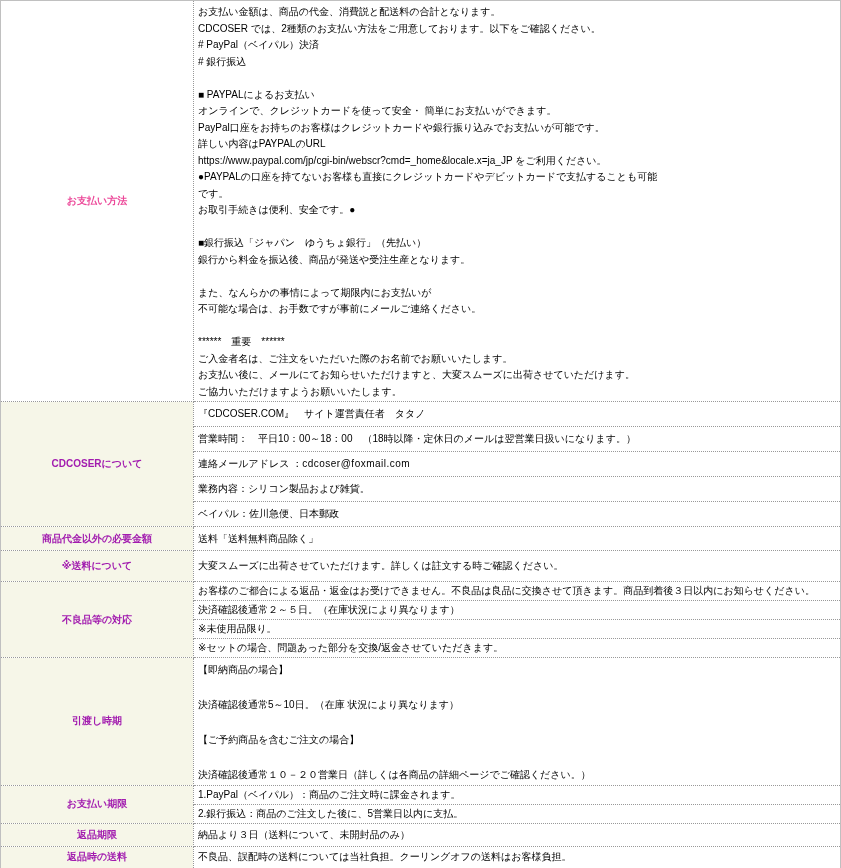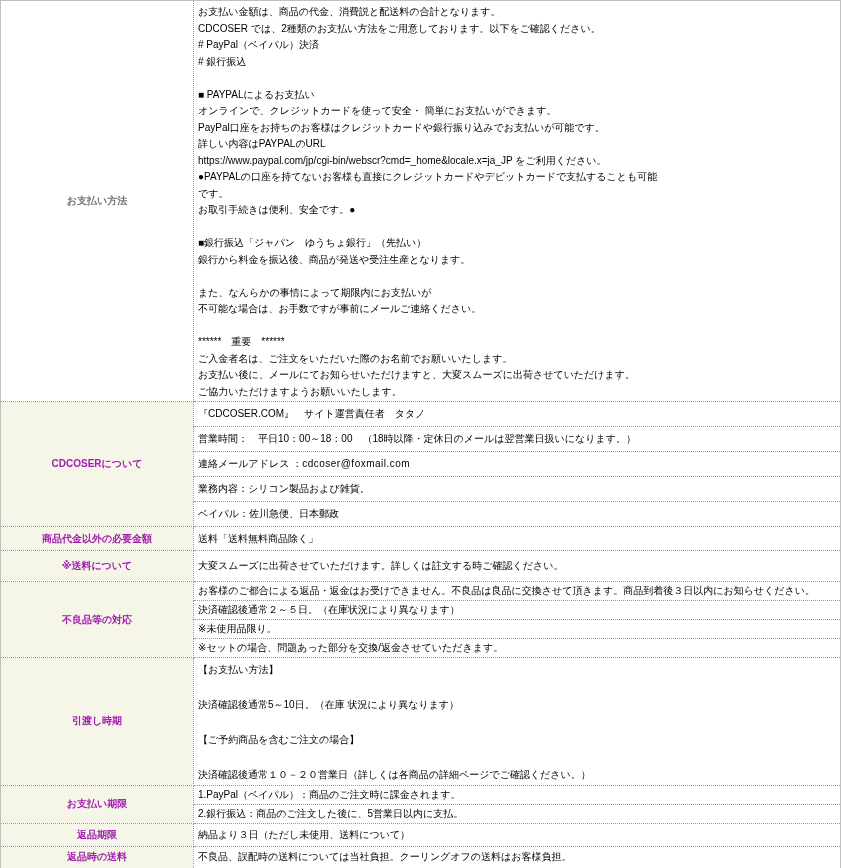--- a/index.html
+++ b/index.html
@@ -22,21 +22,21 @@
   }
   th.hdr{
     background:#f6f6e8;
     color:#a21caf;
     font-weight:bold;
     text-align:center;
     padding:2px 4px;
   }
   th.hdr-white{
     background:#ffffff;
-    color:#737373;
+    color:#ec4899;
   }
   td.content{
     color:#000000;
     background:#ffffff;
     padding:1px 4px;
     line-height:16px;
   }
   td.multiline{
     vertical-align:top;
     padding-top:3px;
@@ -139,41 +139,41 @@
   <tr class="h16">
     <td class="content">※未使用品限り。</td>
   </tr>
   <tr class="h16">
     <td class="content">※セットの場合、問題あった部分を交換/返金させていただきます。</td>
   </tr>
 
   <tr>
     <th class="hdr">引渡し時期</th>
     <td class="content multiline">
-      <div class="pre-wide">【お支払い方法】
+      <div class="pre-wide">【即納商品の場合】
 
 決済確認後通常5～10日。（在庫 状況により異なります）
 
 【ご予約商品を含むご注文の場合】
 
 決済確認後通常１０－２０営業日（詳しくは各商品の詳細ページでご確認ください。）</div>
     </td>
   </tr>
 
   <tr class="h17">
     <th class="hdr" rowspan="2">お支払い期限</th>
     <td class="content">1.PayPal（ベイパル）：商品のご注文時に課金されます。</td>
   </tr>
   <tr class="h17">
     <td class="content">2.銀行振込：商品のご注文した後に、5営業日以内に支払。</td>
   </tr>
 
   <tr class="h23">
     <th class="hdr">返品期限</th>
-    <td class="content">納品より３日（ただし未使用、送料について）</td>
+    <td class="content">納品より３日（送料について、未開封品のみ）</td>
   </tr>
 
   <tr class="h23">
     <th class="hdr">返品時の送料</th>
     <td class="content">不良品、誤配時の送料については当社負担。クーリングオフの送料はお客様負担。</td>
   </tr>
 </tbody>
   </table>
 
 </body></html>

